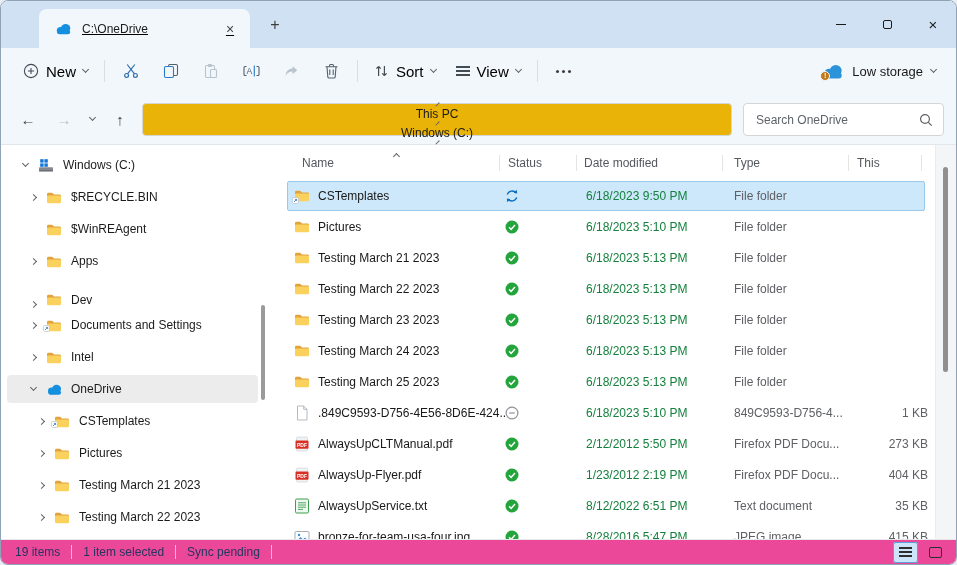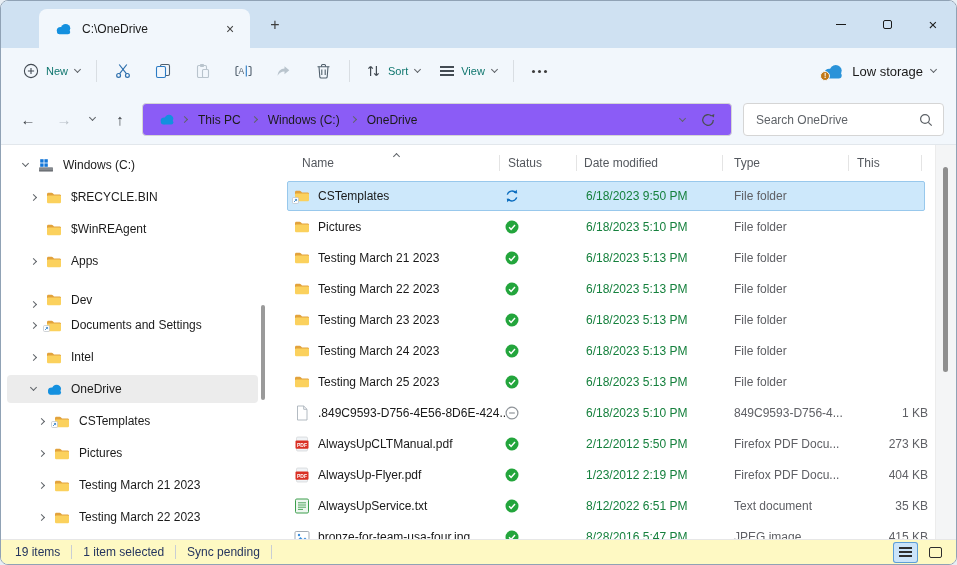--- a/index.html
+++ b/index.html
@@ -5,37 +5,37 @@
   * { box-sizing: border-box; margin: 0; padding: 0; }
   html,body { width:957px; height:565px; overflow:hidden;
     font-family:"Liberation Sans","DejaVu Sans",sans-serif; background:#e8eef4; }
   .window { position:absolute; inset:0; width:957px; height:565px;
     border:1px solid #90a2b5; border-radius:8px; overflow:hidden; background:#fff; }
 
   
   .titlebar { height:47px; background:#cfe1f2; position:relative; }
   .tab { position:absolute; left:38px; top:8px; width:211px; height:39px;
     background:#f2f7fc; border-radius:8px 8px 0 0; display:flex; align-items:center;
-    padding:0 10px 0 16px; }
+    padding:0 10px 0 16px;text-decoration:underline; }
   .tab-title { font-size:12px; color:#1b1b1b; margin-left:10px; }
   .tab-close { margin-left:auto; width:20px; height:20px; display:grid; place-items:center;
     font-size:14px; color:#444; border-radius:4px; }
   .newtab { position:absolute; left:263px; top:13px; width:22px; height:22px;
     display:grid; place-items:center; font-size:16px; color:#3d3d3d; border-radius:4px; }
   .win-controls { position:absolute; right:0; top:0; height:46px; display:flex; }
   .wc { width:46px; height:46px; display:grid; place-items:center; }
   .glyph-min { width:10px; height:1px; background:#1a1a1a; }
   .glyph-max { width:9px; height:9px; border:1px solid #1a1a1a; border-radius:2px; }
   .glyph-close { font-size:15px; color:#1a1a1a; line-height:1; }
 
   
   .toolbar { height:46px; background:#f2f7fc; display:flex; align-items:center;
     padding:0 14px 0 12px; }
   .tb-btn { display:flex; align-items:center; gap:7px; padding:0 10px; height:36px;
-    border-radius:4px; font-size:11px; color:#0f766e; }
+    border-radius:4px; font-size:15px; color:#000000; }
   .icon-btn { width:40px; height:36px; display:grid; place-items:center; border-radius:4px; }
   .tb-divider { width:1px; height:22px; background:#d9dee3; margin:0 6px; }
   .cv { width:5px; height:5px; border-right:1.2px solid #5f6368; border-bottom:1.2px solid #5f6368;
     display:inline-block; }
   .cv.down { transform:rotate(45deg); margin-top:-3px; }
   .cv.right { transform:rotate(-45deg); }
   .cv.up { transform:rotate(-135deg); margin-top:4px; }
   .view-glyph { display:flex; flex-direction:column; gap:2.5px; }
   .view-glyph i { display:block; width:14px; height:1.6px; background:#434b53; }
   .dots { display:flex; gap:3px; }
@@ -46,22 +46,22 @@
   .badge { position:absolute; left:-2px; bottom:-2px; width:10px; height:10px;
     border-radius:50%; background:#c17817; color:#fff; font-size:7px; font-weight:bold;
     display:grid; place-items:center; border:1px solid #f2f7fc; }
 
   
   .addressrow { height:51px; background:#f2f7fc; border-bottom:1px solid #e2e7ec;
     position:relative; }
   .nav-btn { position:absolute; top:10px; width:30px; height:30px; display:grid;
     place-items:center; font-size:15px; border-radius:4px; }
   .breadcrumb-box { position:absolute; left:141px; top:9px; width:590px; height:33px;
-    background:#8b5cf6; border:1px solid #d5d5d5; border-radius:4px; display:flex;
-    align-items:center; padding:0 16px; }
+    background:#eab308; border:1px solid #d5d5d5; border-radius:4px; display:flex;
+    align-items:center; padding:0 16px;flex-direction:column; }
   .crumb { font-size:12px; color:#1b1b1b; padding:2px 4px; border-radius:3px; }
   .crumb-sep { margin:0 7px; }
   .bc-right { margin-left:auto; display:flex; align-items:center; gap:16px; }
   .search-box { position:absolute; left:742px; top:9px; width:201px; height:33px;
     background:#fff; border:1px solid #d5d5d5; border-radius:4px; display:flex;
     align-items:center; padding:0 10px 0 12px; }
   .search-box input { border:none; outline:none; flex:1; font-size:12px; color:#444;
     font-family:inherit; background:transparent; }
   .search-box input::placeholder { color:#5f6368; }
 
@@ -94,21 +94,21 @@
   .c-date { position:absolute; left:300px; line-height:31px; color:#15803d; }
   .c-type { position:absolute; left:448px; line-height:31px; color:#5f6065; }
   .c-size { position:absolute; left:520px; width:122px; text-align:right;
     line-height:31px; color:#5f6065; }
   .vscroll { position:absolute; right:0; top:0; bottom:0; width:21px; background:#f4f5f6;
     border-left:1px solid #ececec; }
   .vthumb { position:absolute; right:8px; top:22px; width:5px; height:205px;
     background:#8f8f8f; border-radius:3px; }
 
   
-  .statusbar { height:25px; border-top:1px solid #e7e7e7; background:#fef9c3;
+  .statusbar { height:25px; border-top:1px solid #e7e7e7; background:#ec4899;
     display:flex; align-items:center; padding:0 8px 0 14px; font-size:12px; color:#25355f; }
   .sb-divider { width:1px; height:14px; background:#c9ced4; margin:0 11px; }
   .view-toggles { margin-left:auto; display:flex; gap:5px; }
   .vt { width:25px; height:21px; display:grid; place-items:center; border-radius:3px; }
   .vt.active { background:#cbe4f9; box-shadow:0 0 0 1px #5e9ed6 inset; }
   .vt-lines { display:flex; flex-direction:column; gap:2.5px; }
   .vt-lines i { width:13px; height:1.6px; background:#2e2e2e; display:block; }
   .vt-rect { width:13px; height:11px; border:1.6px solid #2e2e2e; border-radius:2px; }
 </style>
 </head>

